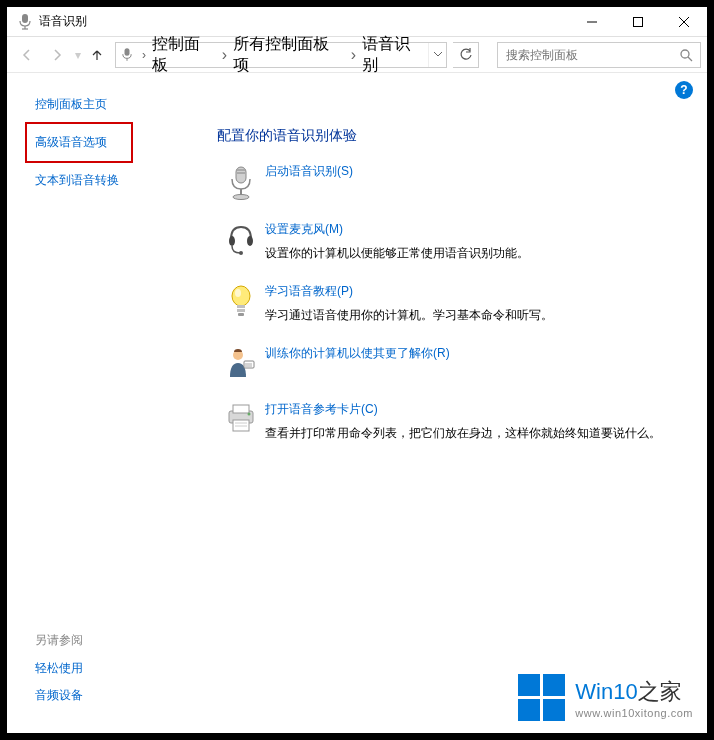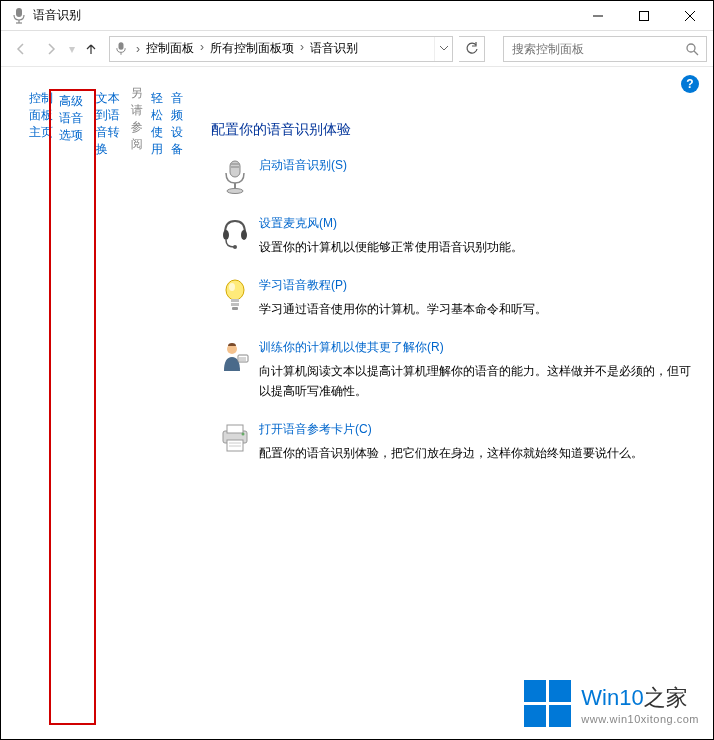--- a/index.html
+++ b/index.html
@@ -1,46 +1,46 @@
 <!DOCTYPE html>
 <html><head>
   <meta charset="utf-8">
   <style>
     * { margin: 0; padding: 0; box-sizing: border-box; }
     body { font-family: "Microsoft YaHei", "Segoe UI", sans-serif; font-size: 12px; background: #fff; }
-    .window { width: 714px; height: 740px; border: 1px solid #000000; position: relative; display: flex; flex-direction: column; background: #fff; }
+    .window { width: 714px; height: 740px; border: 7px solid #000000; position: relative; display: flex; flex-direction: column; background: #fff; }
     
     
     .titlebar { height: 30px; display: flex; align-items: center; border-bottom: 1px solid #e0e0e0; }
     .titlebar-icon { width: 16px; height: 16px; margin: 0 6px 0 10px; display: flex; align-items: center; justify-content: center; }
     .titlebar-title { flex: 1; font-size: 12px; color: #000; }
     .win-controls { display: flex; }
     .win-btn { width: 46px; height: 30px; display: flex; align-items: center; justify-content: center; cursor: pointer; }
     
     
     .navbar { height: 36px; display: flex; align-items: center; padding: 0 6px; gap: 2px; border-bottom: 1px solid #e8e8e8; }
     .nav-arrow { width: 28px; height: 28px; display: flex; align-items: center; justify-content: center; color: #999; cursor: default; border-radius: 2px; }
     .nav-up { width: 24px; height: 24px; display: flex; align-items: center; justify-content: center; color: #333; cursor: pointer; }
     .nav-sep { color: #ccc; margin: 0 2px; }
     .addressbar { flex: 1; height: 26px; border: 1px solid #ccc; display: flex; align-items: center; margin: 0 4px; background: #fff; }
     .addr-icon { width: 22px; display: flex; align-items: center; justify-content: center; }
-    .addr-path { flex: 1; display: flex; font-size: 12px; overflow: hidden; }
+    .addr-path { flex: 1; display: flex; align-items: center; font-size: 16px; overflow: hidden; }
     .addr-part { padding: 0 2px; cursor: pointer; }
     .addr-chev { color: #666; padding: 0 4px; cursor: pointer; }
     .addr-dd { width: 18px; height: 24px; display: flex; align-items: center; justify-content: center; border-left: 1px solid #eee; cursor: pointer; }
     .refresh-btn { width: 26px; height: 26px; border: 1px solid #ccc; border-left: none; display: flex; align-items: center; justify-content: center; cursor: pointer; }
     .searchbox { width: 204px; height: 26px; border: 1px solid #ccc; display: flex; align-items: center; margin-left: 16px; }
     .searchbox input { flex: 1; border: none; outline: none; padding: 0 8px; font-size: 12px; color: #666; }
     .search-btn { width: 28px; height: 24px; display: flex; align-items: center; justify-content: center; cursor: pointer; color: #555; }
     
     
     .body { flex: 1; display: flex; position: relative; overflow: hidden; }
-    .sidebar { width: 200px; padding: 18px 10px 10px 28px; display: flex; }
+    .sidebar { width: 200px; padding: 18px 10px 10px 28px; display: flex; flex-direction: column; }
     .sidebar-link { color: #0066cc; font-size: 12px; padding: 5px 0; cursor: pointer; }
-    .sidebar-link.highlighted { border: 2px solid #d00000; padding: 2px 8px; margin-left: -10px; margin-top: 4px; margin-bottom: 4px; width: 84px; }
+    .sidebar-link.highlighted { border: 2px solid #d00000; padding: 10px 8px; margin-left: -10px; margin-top: 4px; margin-bottom: 4px; width: 108px; }
     .sidebar-spacer { flex: 1; }
     .see-also-heading { color: #888; font-size: 12px; margin-bottom: 6px; }
     
     .main { flex: 1; padding: 18px 20px 10px 10px; overflow-y: auto; position: relative; }
     .help-icon { position: absolute; top: 8px; right: 14px; width: 18px; height: 18px; border-radius: 50%; background: #0078d7; color: #fff; display: flex; align-items: center; justify-content: center; font-size: 12px; font-weight: bold; cursor: pointer; }
     .main-heading { color: #003399; font-size: 14px; font-weight: normal; margin-bottom: 18px; margin-top: 36px; }
     .option-row { display: flex; margin-bottom: 20px; }
     .option-icon { width: 48px; display: flex; align-items: flex-start; justify-content: center; padding-top: 2px; }
     .option-content { flex: 1; }
     .option-title { color: #0066cc; font-size: 12px; cursor: pointer; margin-bottom: 6px; display: inline-block; }
@@ -218,38 +218,37 @@
               <circle cx="12" cy="8" r="5" fill="#f4c28e"></circle>
               <path d="M8 5 Q8 2 12 2 Q16 2 16 5" fill="#7a4a2a"></path>
               <path d="M4 30 Q4 16 12 16 Q20 16 20 30 Z" fill="#4a6a8a"></path>
               <rect x="18" y="14" width="10" height="7" rx="1" fill="#fff" stroke="#888"></rect>
               <line x1="19" y1="17" x2="26" y2="17" stroke="#aaa"></line>
               <line x1="19" y1="19" x2="26" y2="19" stroke="#aaa"></line>
             </svg>
         </div>
         <div class="option-content">
           <a class="option-title">训练你的计算机以使其更了解你(R)</a>
-          <div class="option-desc">向计算机阅读文本以提高计算机理解你的语音的能力。这样做并不是必须的，但可以提高听写准确性。</div>
         </div>
       </div>
 
       <div class="option-row">
         <div class="option-icon">
           <svg width="32" height="30" viewBox="0 0 32 30">
               <rect x="4" y="8" width="24" height="12" rx="2" fill="#d8d8d8" stroke="#999"></rect>
               <rect x="8" y="2" width="16" height="8" fill="#fff" stroke="#999"></rect>
               <rect x="8" y="17" width="16" height="11" fill="#fff" stroke="#999"></rect>
               <line x1="10" y1="20" x2="22" y2="20" stroke="#ccc"></line>
               <line x1="10" y1="23" x2="22" y2="23" stroke="#ccc"></line>
               <circle cx="24" cy="11" r="1.5" fill="#6a6"></circle>
             </svg>
         </div>
         <div class="option-content">
           <a class="option-title">打开语音参考卡片(C)</a>
-          <div class="option-desc">配置你的语音识别体验，把它们放在身边，这样你就始终知道要说什么。</div>
+          <div class="option-desc">查看并打印常用命令列表，把它们放在身边，这样你就始终知道要说什么。</div>
         </div>
       </div>
     </div>
 
     <div class="watermark">
       <div class="wm-logo">
         <div class="wm-sq"></div>
           <div class="wm-sq"></div>
           <div class="wm-sq"></div>
           <div class="wm-sq"></div>

